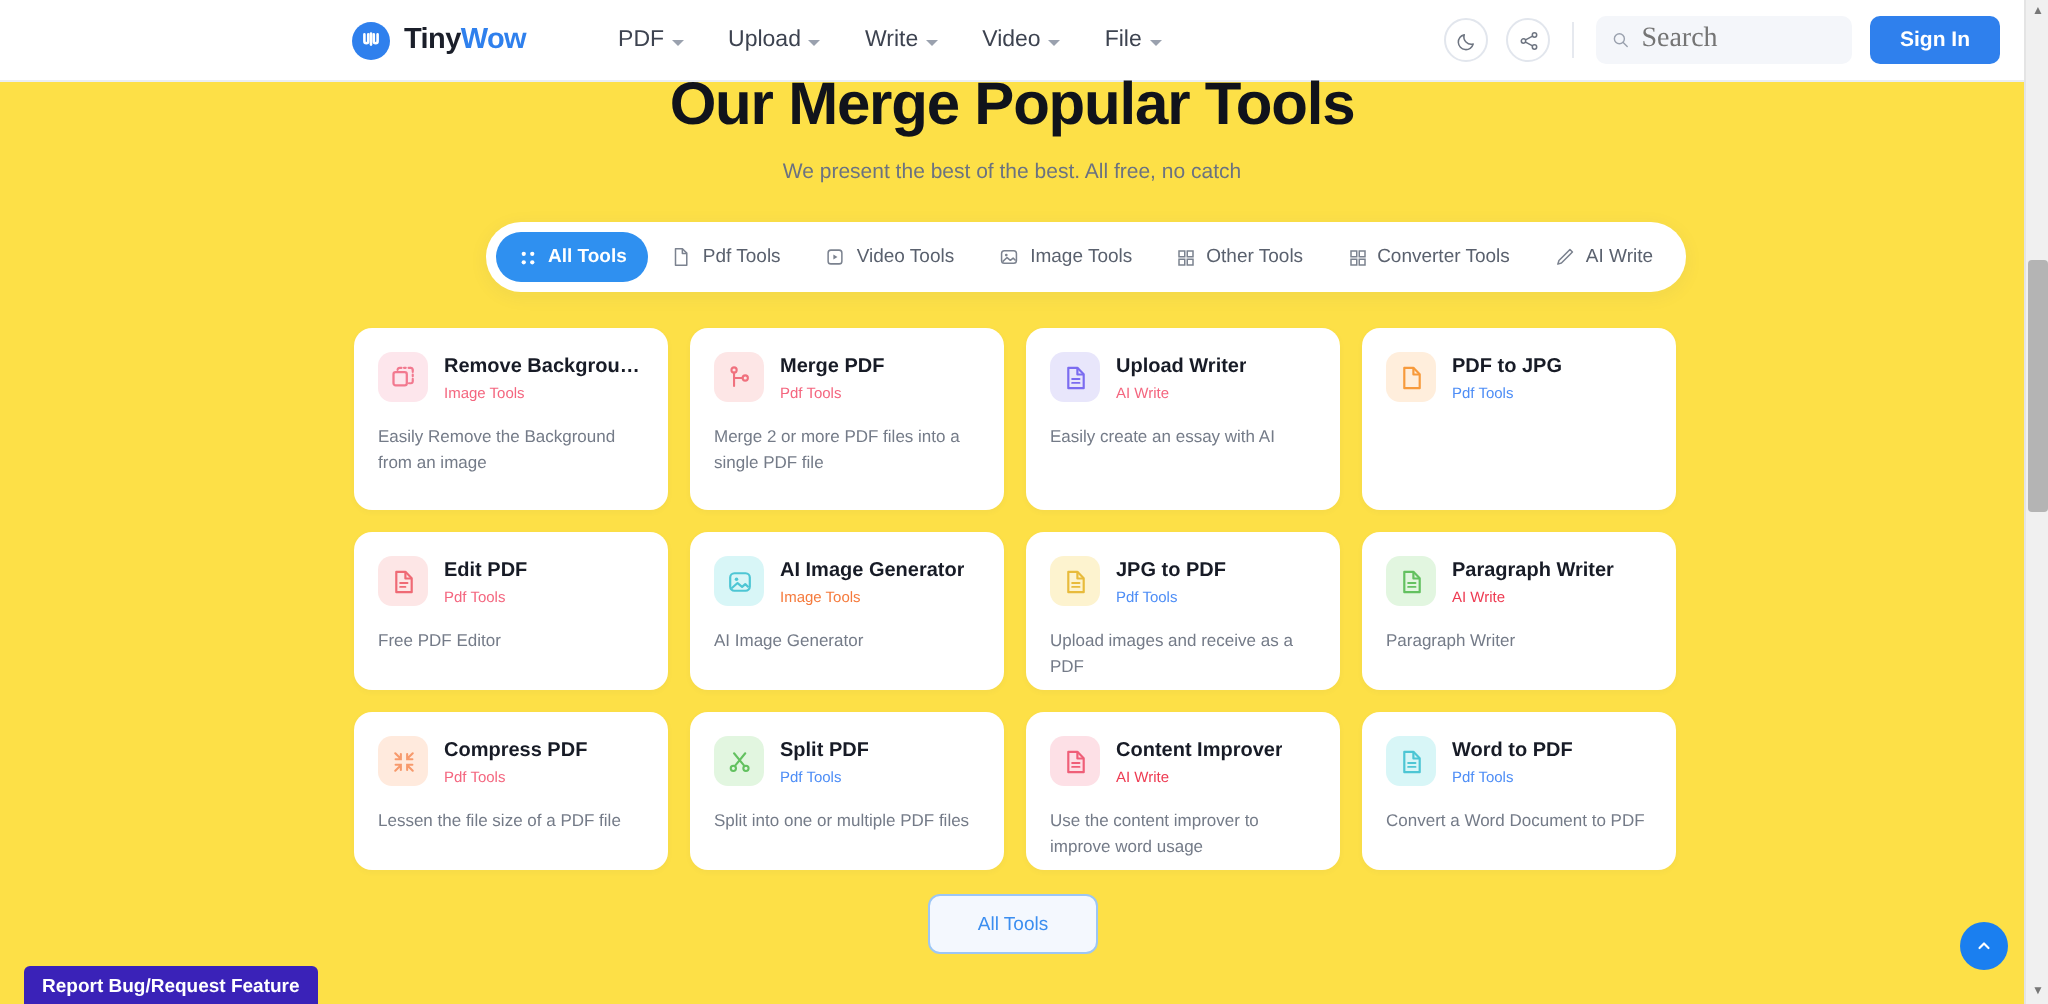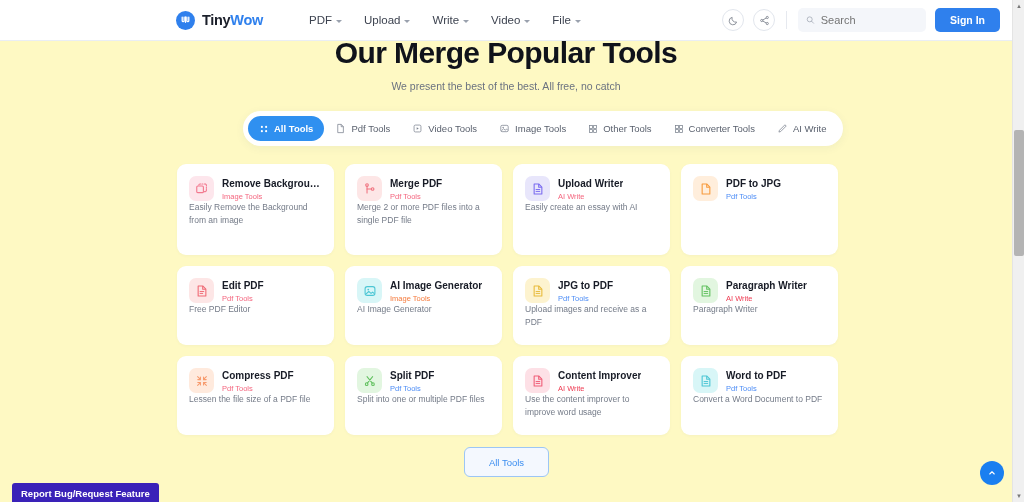--- a/index.html
+++ b/index.html
@@ -5,21 +5,21 @@
   * { box-sizing: border-box; margin: 0; padding: 0; }
   html, body {
     width: 1024px; height: 502px;
     overflow: hidden;
     font-family: "Liberation Sans", sans-serif;
     background: #eef4fd;
   }
   #page {
     position: relative;
     width: 1024px; height: 502px;
-    background: #fef9c3;
+    background: #fde047;
     overflow: hidden;
   }
 
   
   .header {
     position: absolute; top: 0; left: 0;
     width: 1012px; height: 41px;
     background: #ffffff;
     display: flex; align-items: center;
     border-bottom: 1px solid #eaeef4;
@@ -71,22 +71,22 @@
     width: 1px; height: 18px; background: #e6e9ef; margin: 0 2px;
   }
   .search-box {
     width: 128px; height: 24px; border-radius: 5px;
     background: #f4f6fa;
     display: flex; align-items: center; gap: 6px;
     padding: 0 8px; cursor: text;
   }
   .search-box input {
     border: none; outline: none; background: transparent;
-    font-size: 11px; color: #8d94a2; width: 100%;
-    font-family: Liberation Sans, sans-serif;
+    font-size: 14px; color: #8d94a2; width: 100%;
+    font-family: Liberation Serif, serif;
   }
   .signin-btn {
     width: 65px; height: 24px; border-radius: 5px;
     background: #2f80ed; color: #fff;
     font-size: 10.5px; font-weight: bold;
     display: flex; align-items: center; justify-content: center;
     border: none; cursor: pointer;
     font-family: "Liberation Sans", sans-serif;
   }
 
@@ -150,20 +150,21 @@
   .card-titles { padding-top: 1px; min-width: 0; }
   .card-title {
     font-size: 10px; font-weight: bold; color: #171b26;
     line-height: 13px; white-space: nowrap; overflow: hidden;
     text-overflow: ellipsis;
   }
   .card-cat {
     font-size: 7.5px; margin-top: 2px; font-weight: 500;
   }
   .card-desc {
+    margin-top: 11px;
     font-size: 8.5px; color: #747b88; line-height: 12.5px;
   }
 
   
   .alltools-btn {
     position: absolute; top: 447px; left: 464px;
     width: 85px; height: 30px;
     border: 1px solid #9cc6f5; border-radius: 6px;
     background: #f4f8fe; color: #3b8ef0;
     font-size: 9.5px; font-weight: 500;

